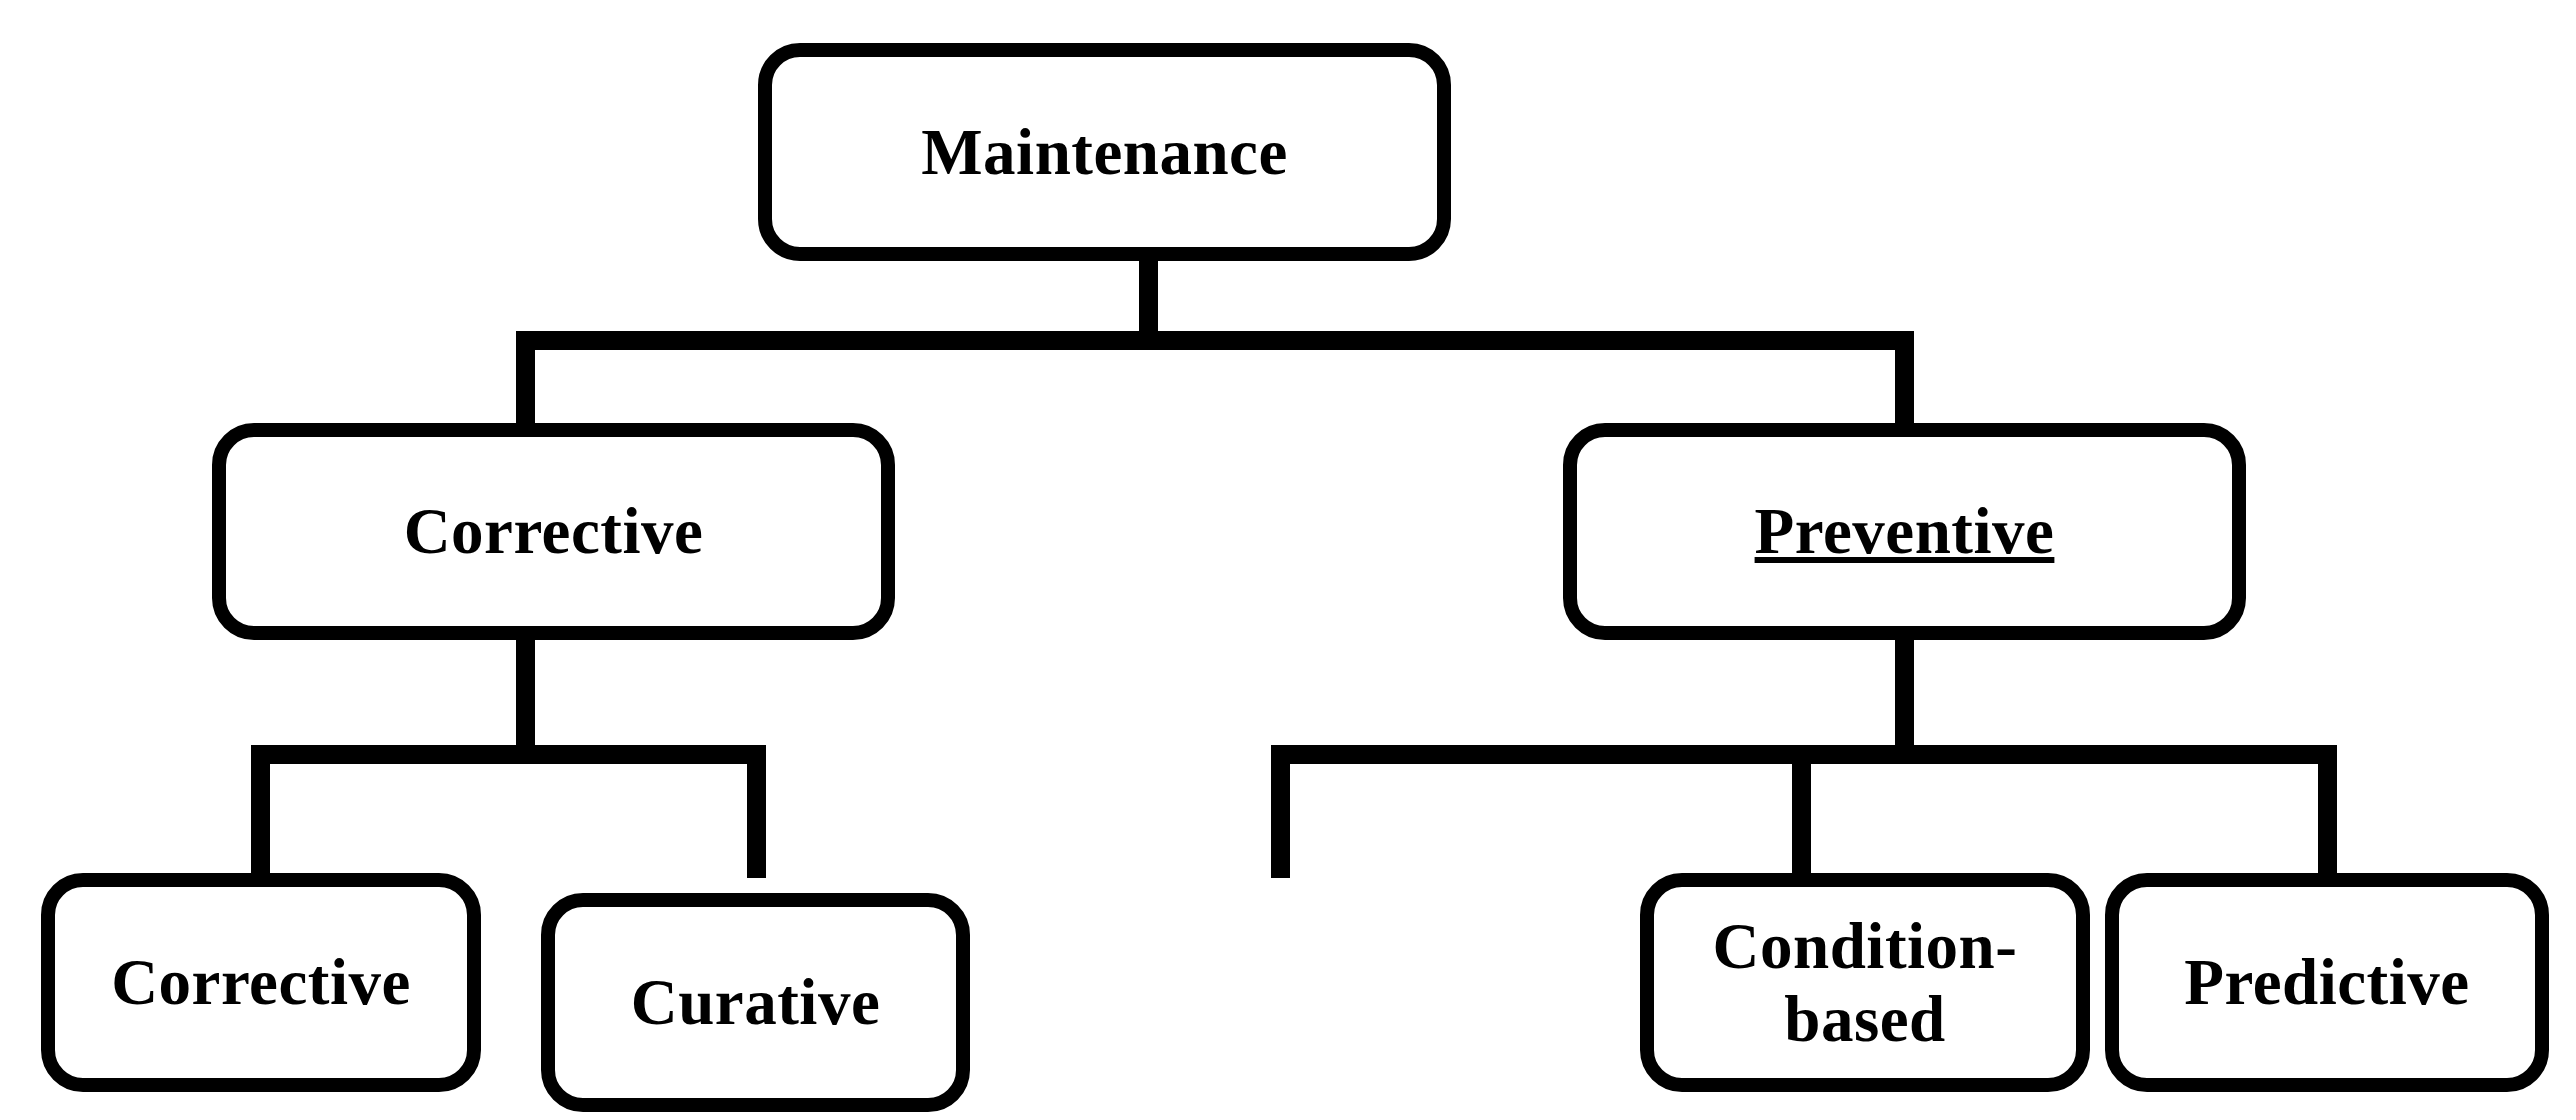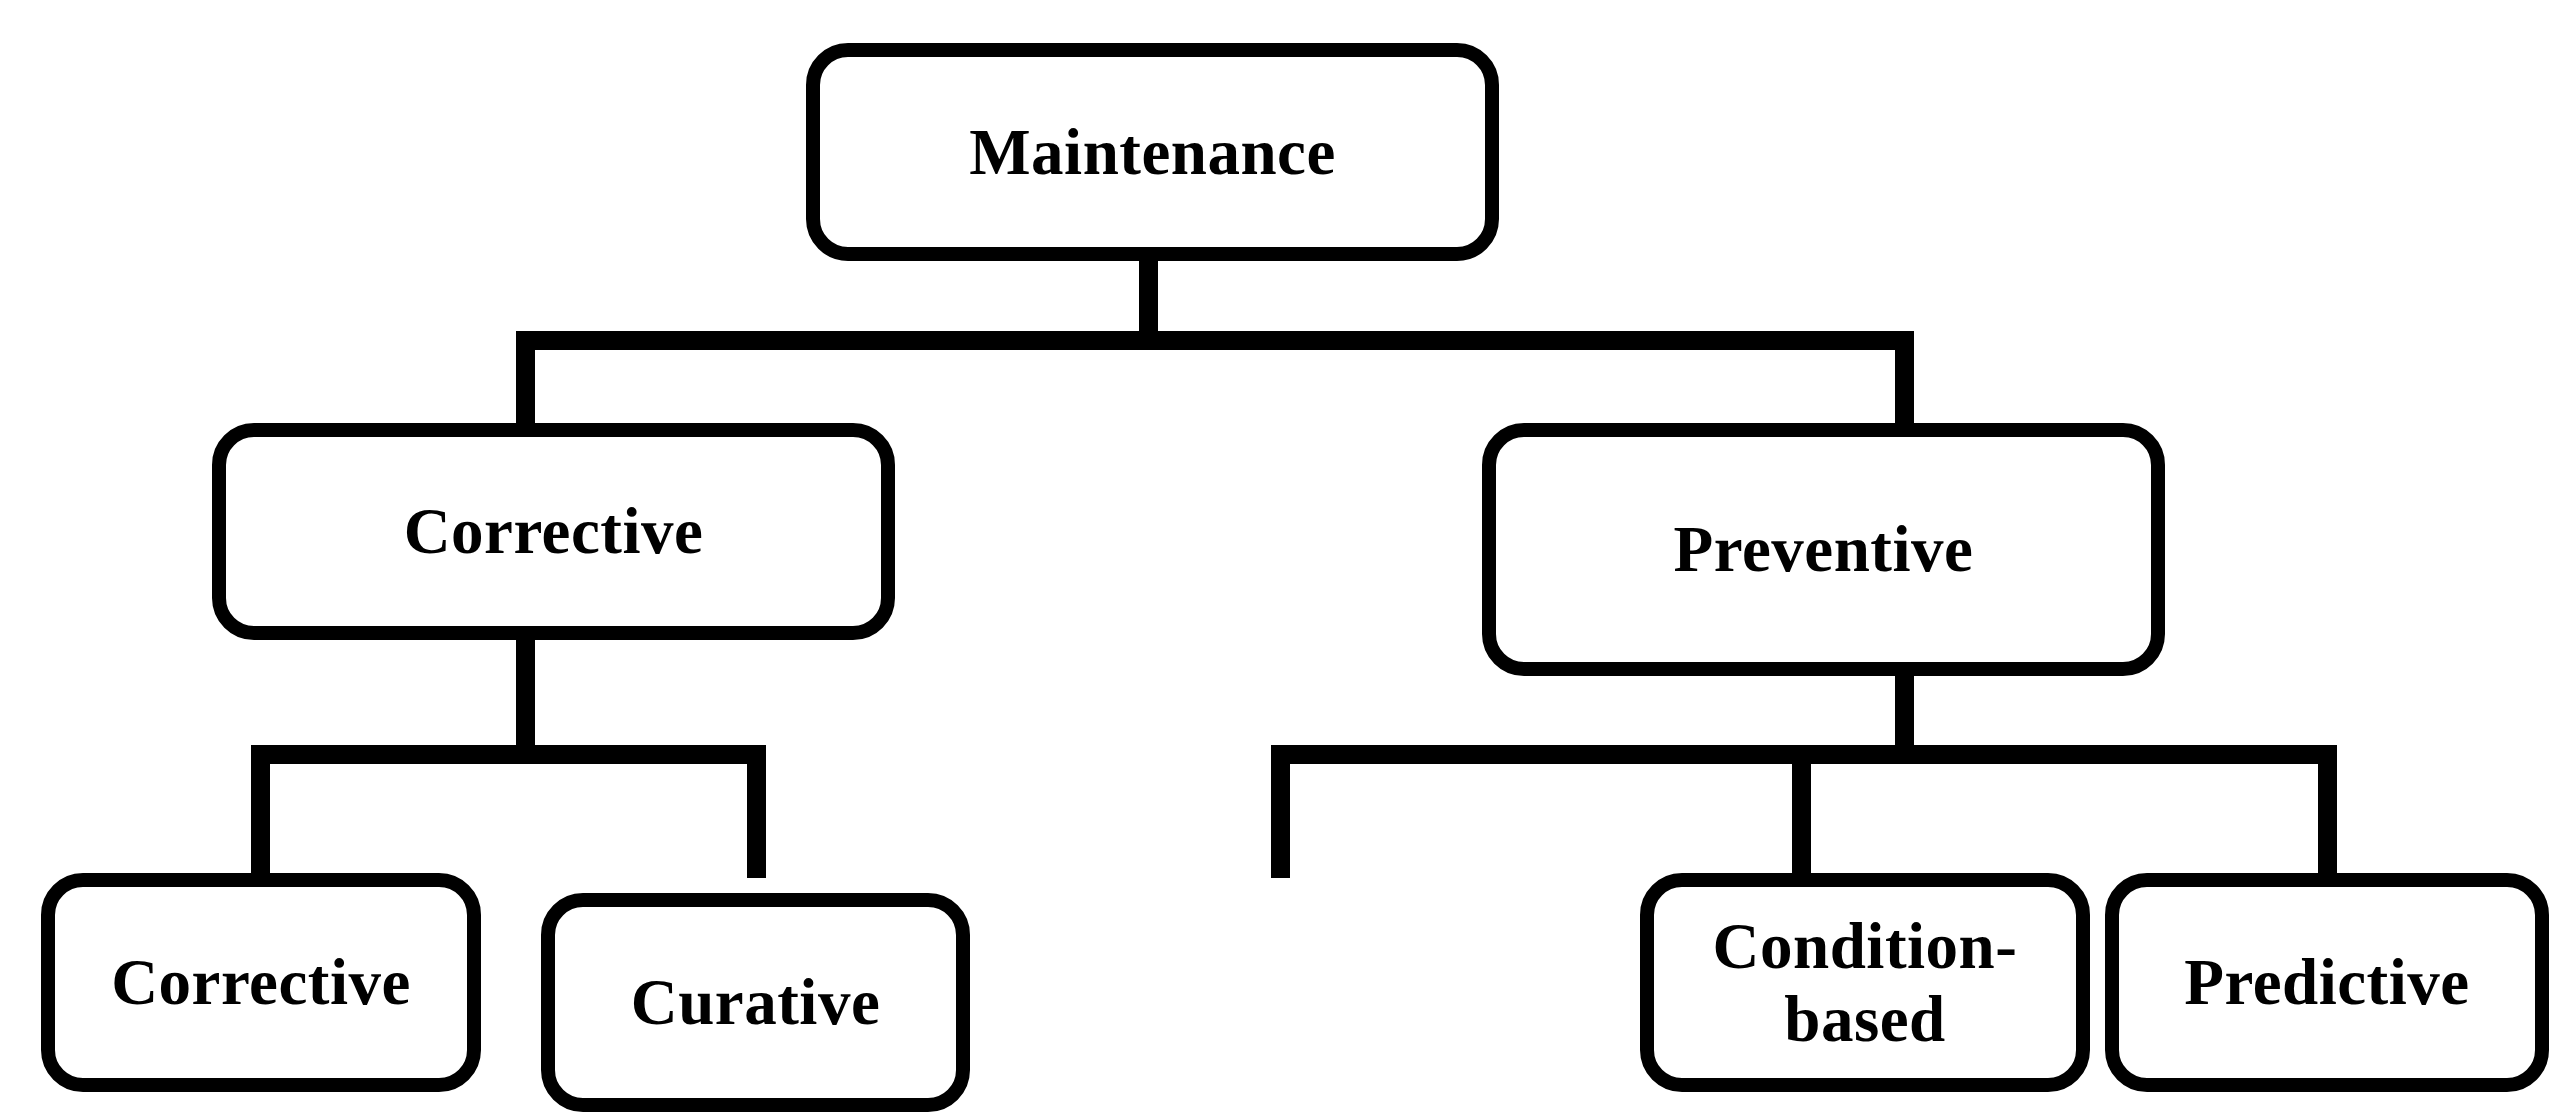--- a/index.html
+++ b/index.html
@@ -55,23 +55,23 @@
   .bar-corrective   {left:251px;  top:745px;  width:515px;  height:19px;}
   .drop-palliative  {left:251px;  top:745px;  width:19px;   height:133px;}
   .drop-curative    {left:747px;  top:745px;  width:19px;   height:133px;}
   .stub-preventive  {left:1895px; top:631px;  width:19px;   height:124px;}
   .bar-preventive   {left:1271px; top:745px;  width:1066px; height:19px;}
   .drop-systemic    {left:1271px; top:745px;  width:19px;   height:133px;}
   .drop-condition   {left:1792px; top:745px;  width:19px;   height:133px;}
   .drop-predictive  {left:2318px; top:745px;  width:19px;   height:133px;}
 
   
-  .node-maintenance {left:806px;  top:43px;  width:693px; height:218px;}
+  .node-maintenance {left:758px;  top:43px;  width:693px; height:218px;}
   .node-corrective  {left:184px;  top:423px; width:683px; height:217px;margin-left:28px;}
-  .node-preventive  {left:1482px; top:423px; width:683px; height:253px;}
+  .node-preventive  {left:1563px; top:423px; width:683px; height:217px;text-decoration:underline;}
   .node-palliative  {left:41px;   top:873px; width:440px; height:219px;}
   .node-curative    {left:541px;  top:873px; width:429px; height:219px;margin-top:20px;}
   .node-systemic    {left:1054px; top:873px; width:452px; height:219px;}
   .node-condition   {left:1640px; top:873px; width:450px; height:219px;}
   .node-predictive  {left:2105px; top:873px; width:444px; height:219px;}
 </style>
 </head>
 <body>
 
 <div class="canvas">

